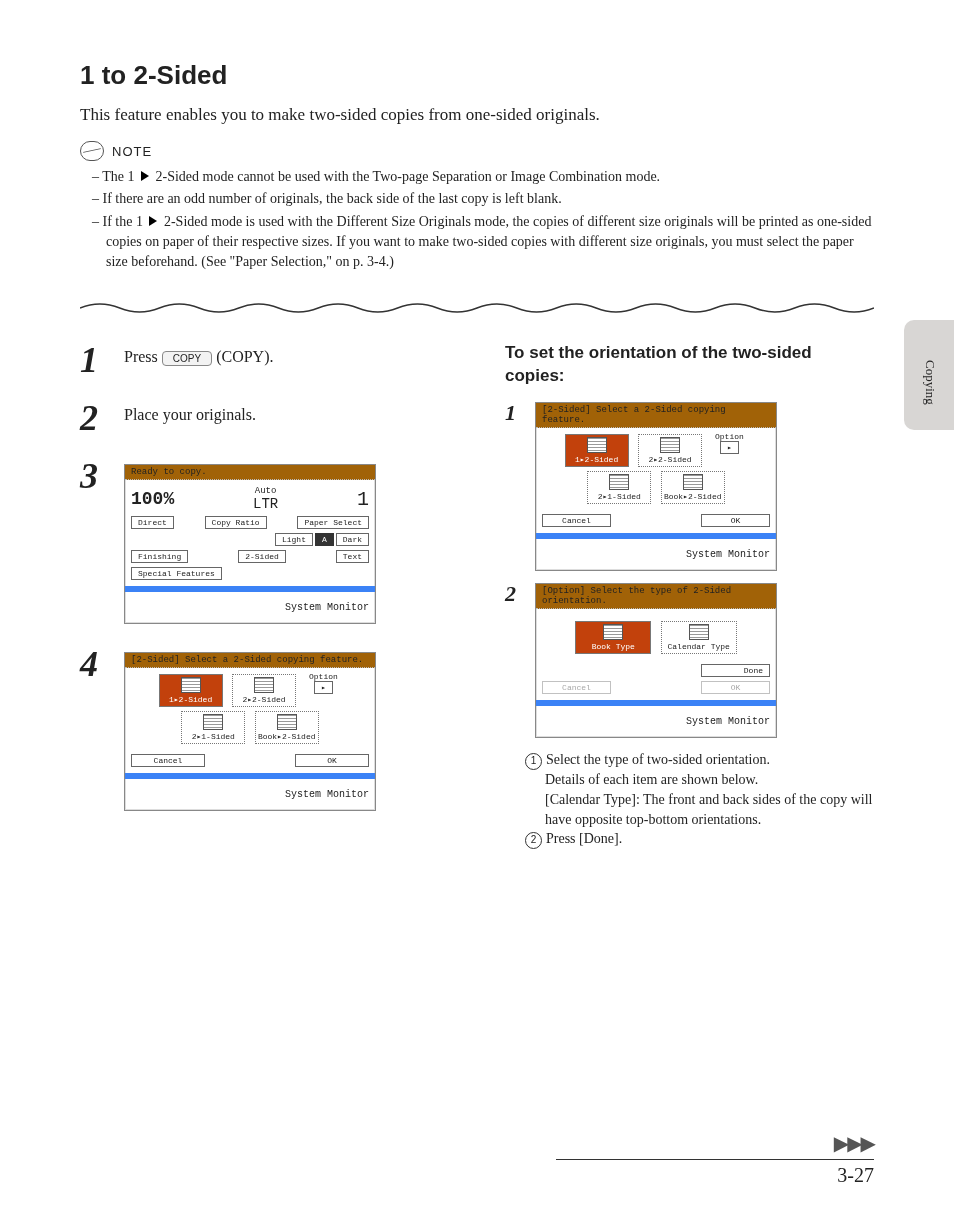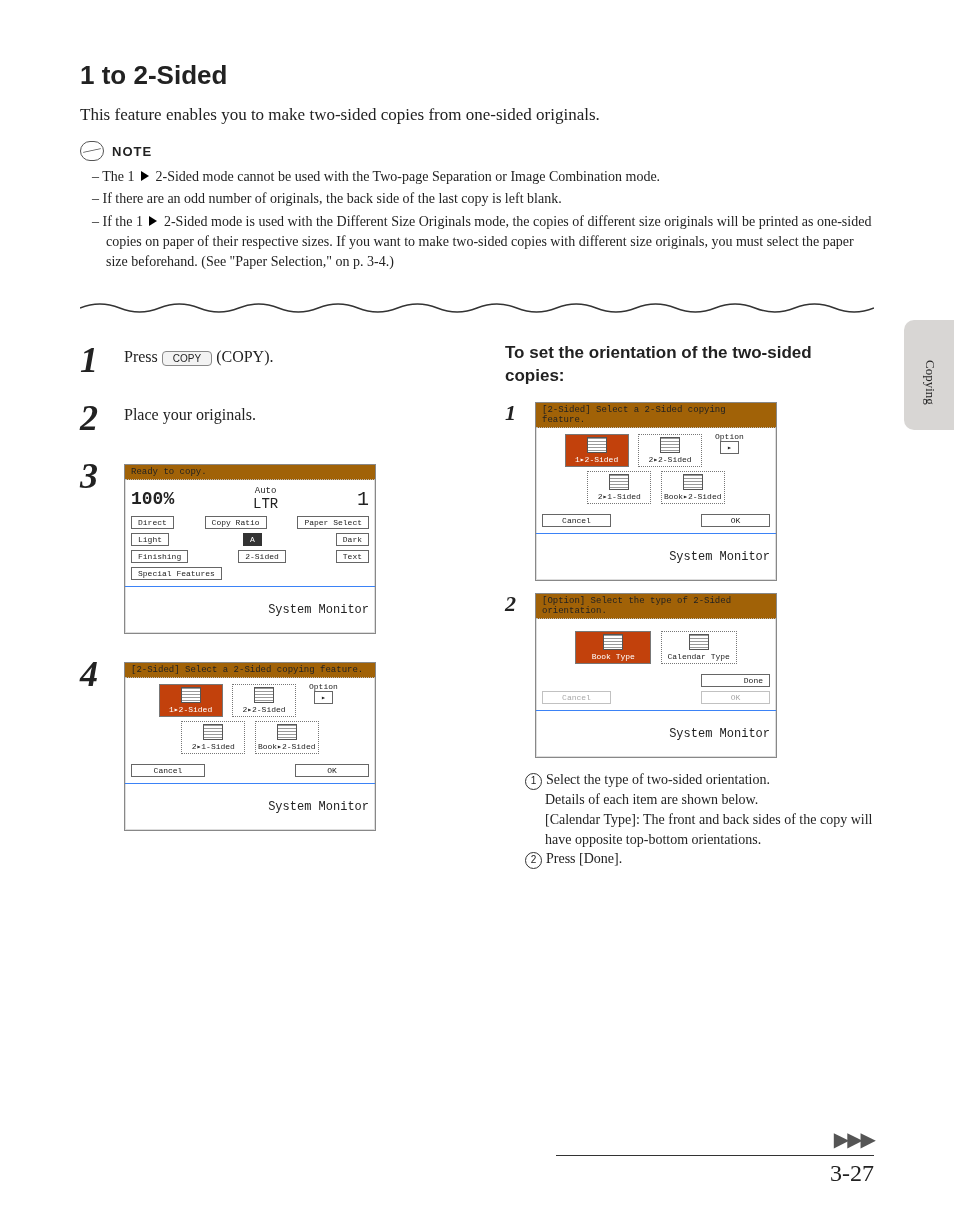--- a/index.html
+++ b/index.html
@@ -4,53 +4,53 @@
 <style>
   html,body{margin:0;padding:0;background:#fff;font-family:Georgia,'Times New Roman',serif;color:#222;width:954px}
   .page{position:relative;width:954px;height:1227px;box-sizing:border-box;padding:60px 80px 40px 80px}
   .side-tab{position:absolute;right:0;top:320px;width:50px;height:110px;background:#d8d6d4;border-radius:10px 0 0 10px}
   .side-tab span{position:absolute;left:18px;top:40px;font-family:Georgia,serif;font-size:13px;writing-mode:vertical-rl;transform:rotate(0deg)}
   h1{font-family:Arial,Helvetica,sans-serif;font-weight:900;font-size:26px;margin:0 0 14px 0}
   .intro{font-size:17px;margin:0 0 16px 0}
   .note-row{display:flex;align-items:center;gap:8px;margin-bottom:6px}
   .note-icon{width:22px;height:18px;border:1.5px solid #555;border-radius:50%/60%;position:relative}
   .note-icon:after{content:"";position:absolute;left:2px;top:8px;width:18px;height:1px;background:#555;transform:rotate(-12deg)}
-  .note-label{font-family:Arial,sans-serif;font-weight:700;font-size:13px;letter-spacing:1px}
+  .note-label{font-family:Arial,sans-serif;font-weight:400;font-size:13px;letter-spacing:1px}
   ul.notes{list-style:none;padding:0;margin:0 0 14px 0}
   ul.notes li{font-size:14px;line-height:1.45;text-indent:-14px;padding-left:26px;margin-bottom:2px}
   ul.notes li:before{content:"– ";}
   .tri{display:inline-block;width:0;height:0;border-top:5px solid transparent;border-bottom:5px solid transparent;border-left:8px solid #000;margin:0 3px;vertical-align:baseline}
   .divider{width:100%;margin:14px 0 22px 0}
   .cols{display:flex;gap:56px}
   .col{flex:1}
   .step{display:flex;gap:16px;margin-bottom:22px}
   .stepnum{font-family:Georgia,serif;font-weight:900;font-style:italic;font-size:36px;line-height:1;min-width:28px}
   .stepbody{flex:1;padding-top:6px}
   .stepbody.strong{font-weight:400;font-size:16px}
   .copy-key{display:inline-block;border:1px solid #888;border-radius:4px;padding:1px 10px;font-size:10px;font-family:Arial,sans-serif;background:#f3f3f3;vertical-align:middle}
   .screen{border:1.5px solid #888;background:#fff;width:250px;font-family:"Courier New",monospace;font-size:9px;color:#222;box-shadow:inset 0 0 0 1px #ddd}
   .screen .titlebar{background:#a16207;padding:2px 6px;border-bottom:1px dotted #bbb}
   .screen .body{padding:4px 6px}
   .screen .row{display:flex;justify-content:space-between;align-items:center;padding:2px 0}
   .pill{display:inline-block;border:1px solid #666;background:#fff;padding:1px 6px;font-size:8px}
   .pill.dark{background:#333;color:#fff;border-color:#333}
-  .screen .sysmon{text-align:right;padding:16px 6px;border-top:1px solid #3b82f6;font-size:12px}
+  .screen .sysmon{text-align:right;padding:10px 6px;border-top:6px solid #3b82f6;font-size:10px}
   .big100{font-size:18px;font-weight:bold}
   .gridbtn{display:inline-block;width:60px;text-align:center;border:1px dotted #777;padding:2px 1px;margin:2px;font-size:8px}
   .gridbtn.sel{background:#c2410c;color:#fff;border-style:solid}
   .ico{width:18px;height:14px;display:inline-block;border:1px solid #555;background:repeating-linear-gradient(#999,#999 1px,#fff 1px,#fff 3px)}
   .col h2{font-family:Arial,Helvetica,sans-serif;font-weight:700;font-size:17px;margin:0 0 14px 0;line-height:1.35}
   .substep{display:flex;gap:12px;margin-bottom:12px}
   .subnum{font-family:Georgia,serif;font-weight:900;font-style:italic;font-size:22px;min-width:18px;line-height:1}
   .circ{display:inline-block;width:15px;height:15px;border:1px solid #333;border-radius:50%;text-align:center;font-size:10px;line-height:14px;font-family:Arial,sans-serif;margin-right:4px}
   .expl{font-size:14px;line-height:1.4;padding-left:20px}
   .footer{position:absolute;bottom:40px;right:80px;left:80px;text-align:right}
   .footer .arrows{font-size:20px;letter-spacing:-2px;color:#555;margin-bottom:4px}
   .footer .rule{border-top:1px solid #333;margin-left:60%;margin-bottom:4px}
-  .footer .pnum{font-size:24px}
+  .footer .pnum{font-size:20px}
 </style>
 </head>
 <body>
 
 <div class="page">
   <div class="side-tab">
       <span>Copying</span>
     </div>
 
   <h1>1 to 2-Sided</h1>
@@ -97,21 +97,21 @@
                   <span>Auto</span><br>
                   <span style="font-size:14px">LTR</span>
                 </span>
                 <span style="font-size:20px">1</span>
               </div>
               <div class="row">
                 <span class="pill">Direct</span>
                 <span class="pill">Copy Ratio</span>
                 <span class="pill">Paper Select</span>
               </div>
-              <div class="row" style="justify-content:space-between;gap:2px">
+              <div class="row" style="justify-content:flex-end;gap:2px">
                 <span class="pill">Light</span>
                 <span class="pill dark">A</span>
                 <span class="pill">Dark</span>
               </div>
               <div class="row">
                 <span class="pill">Finishing</span>
                 <span class="pill">2-Sided</span>
                 <span class="pill">Text</span>
               </div>
               <div class="row" style="justify-content:flex-start">

